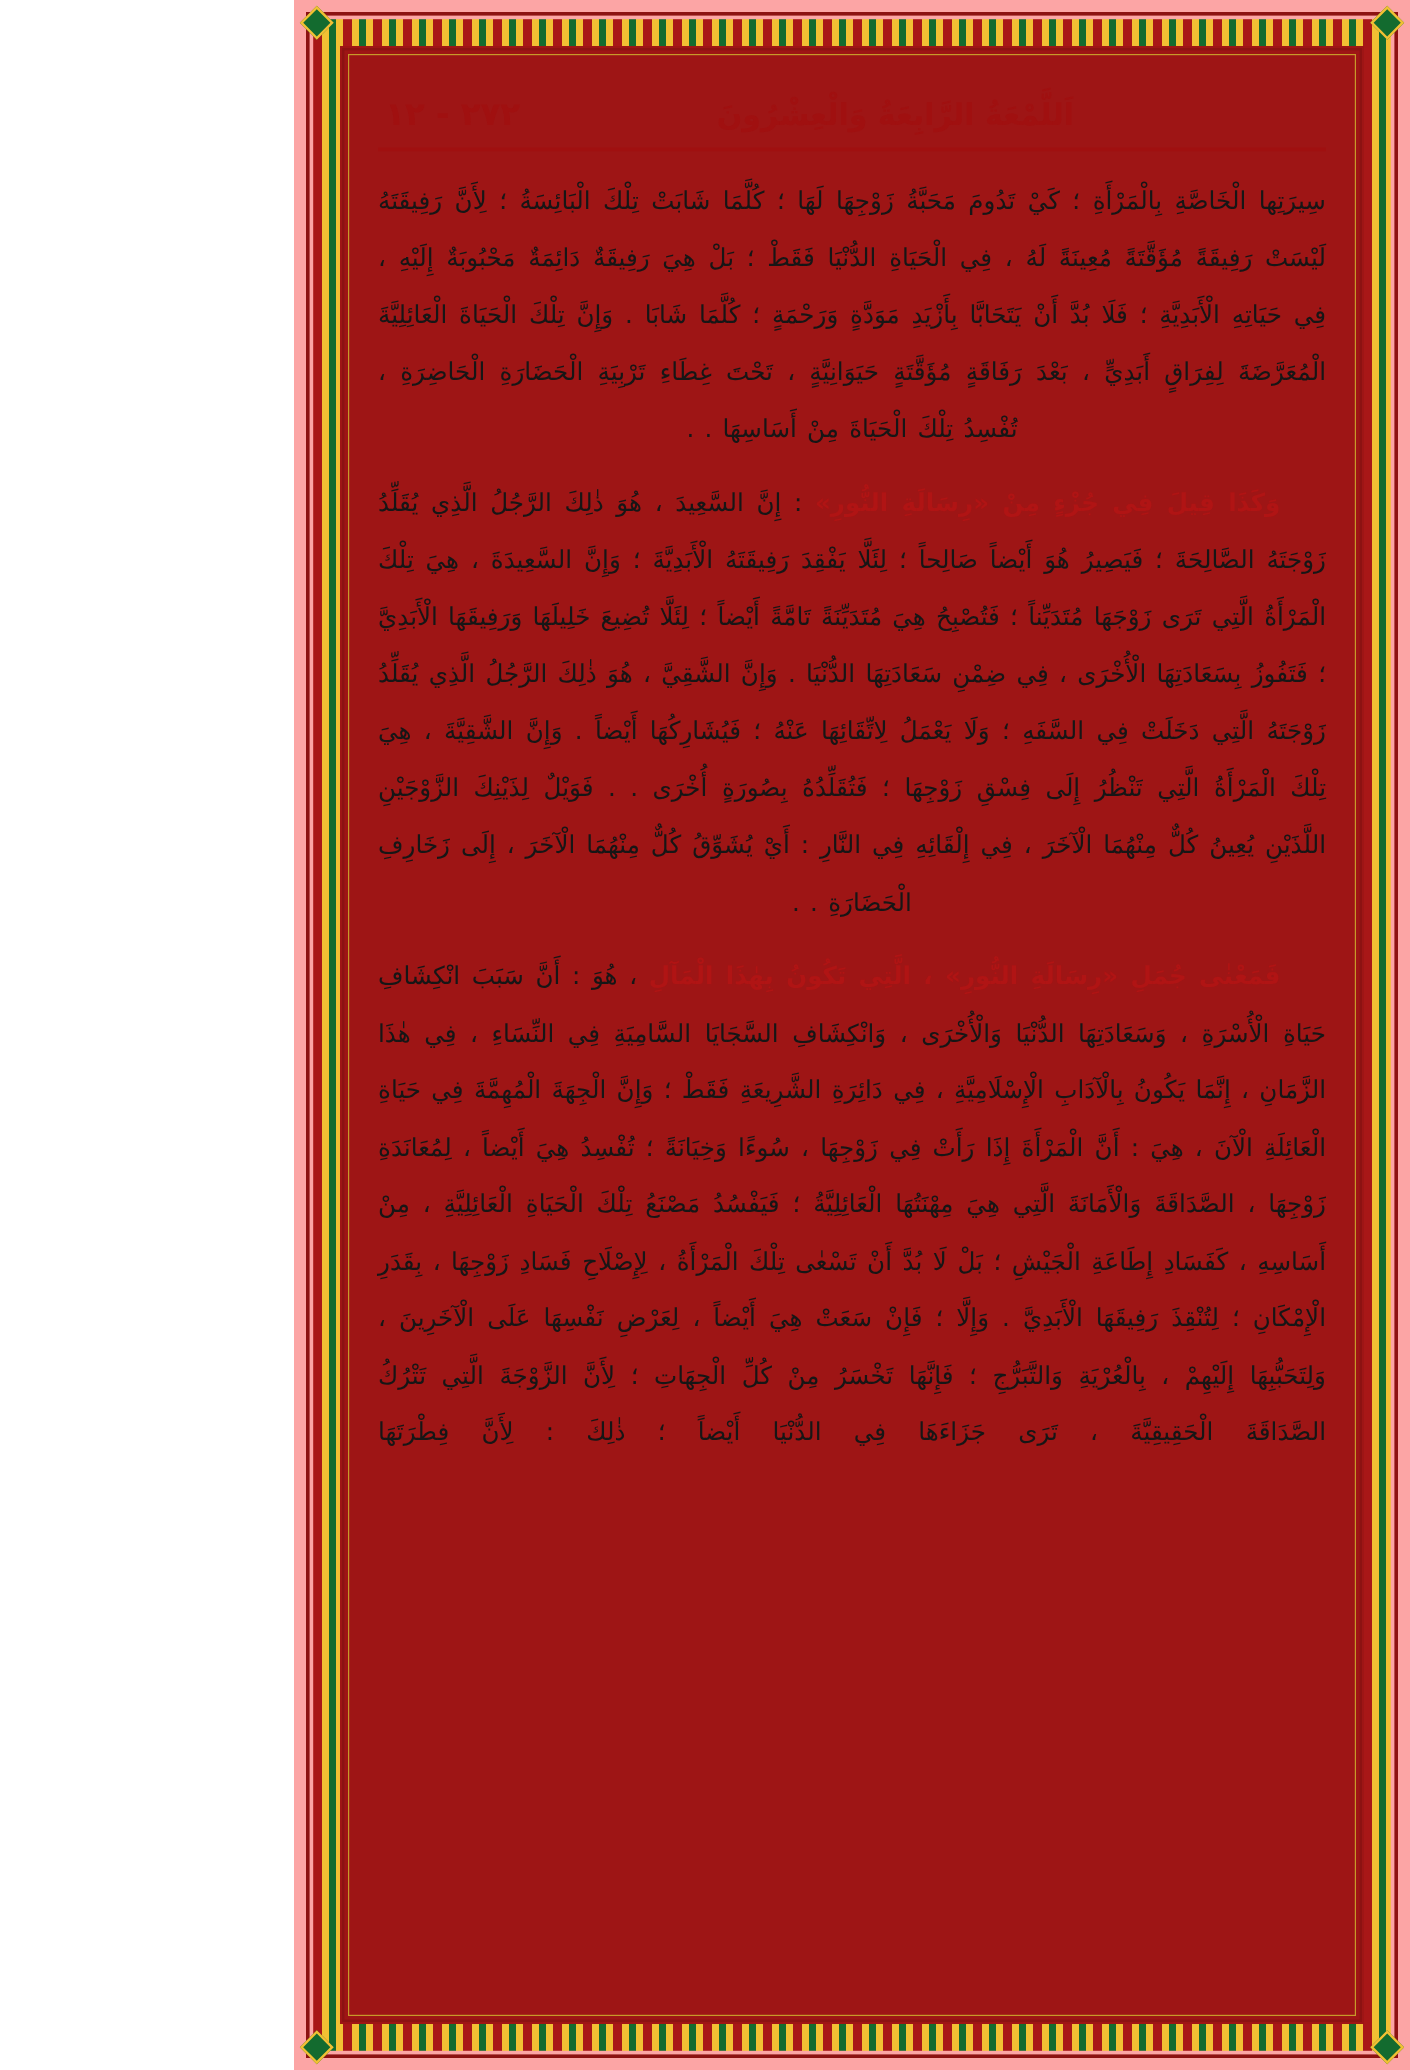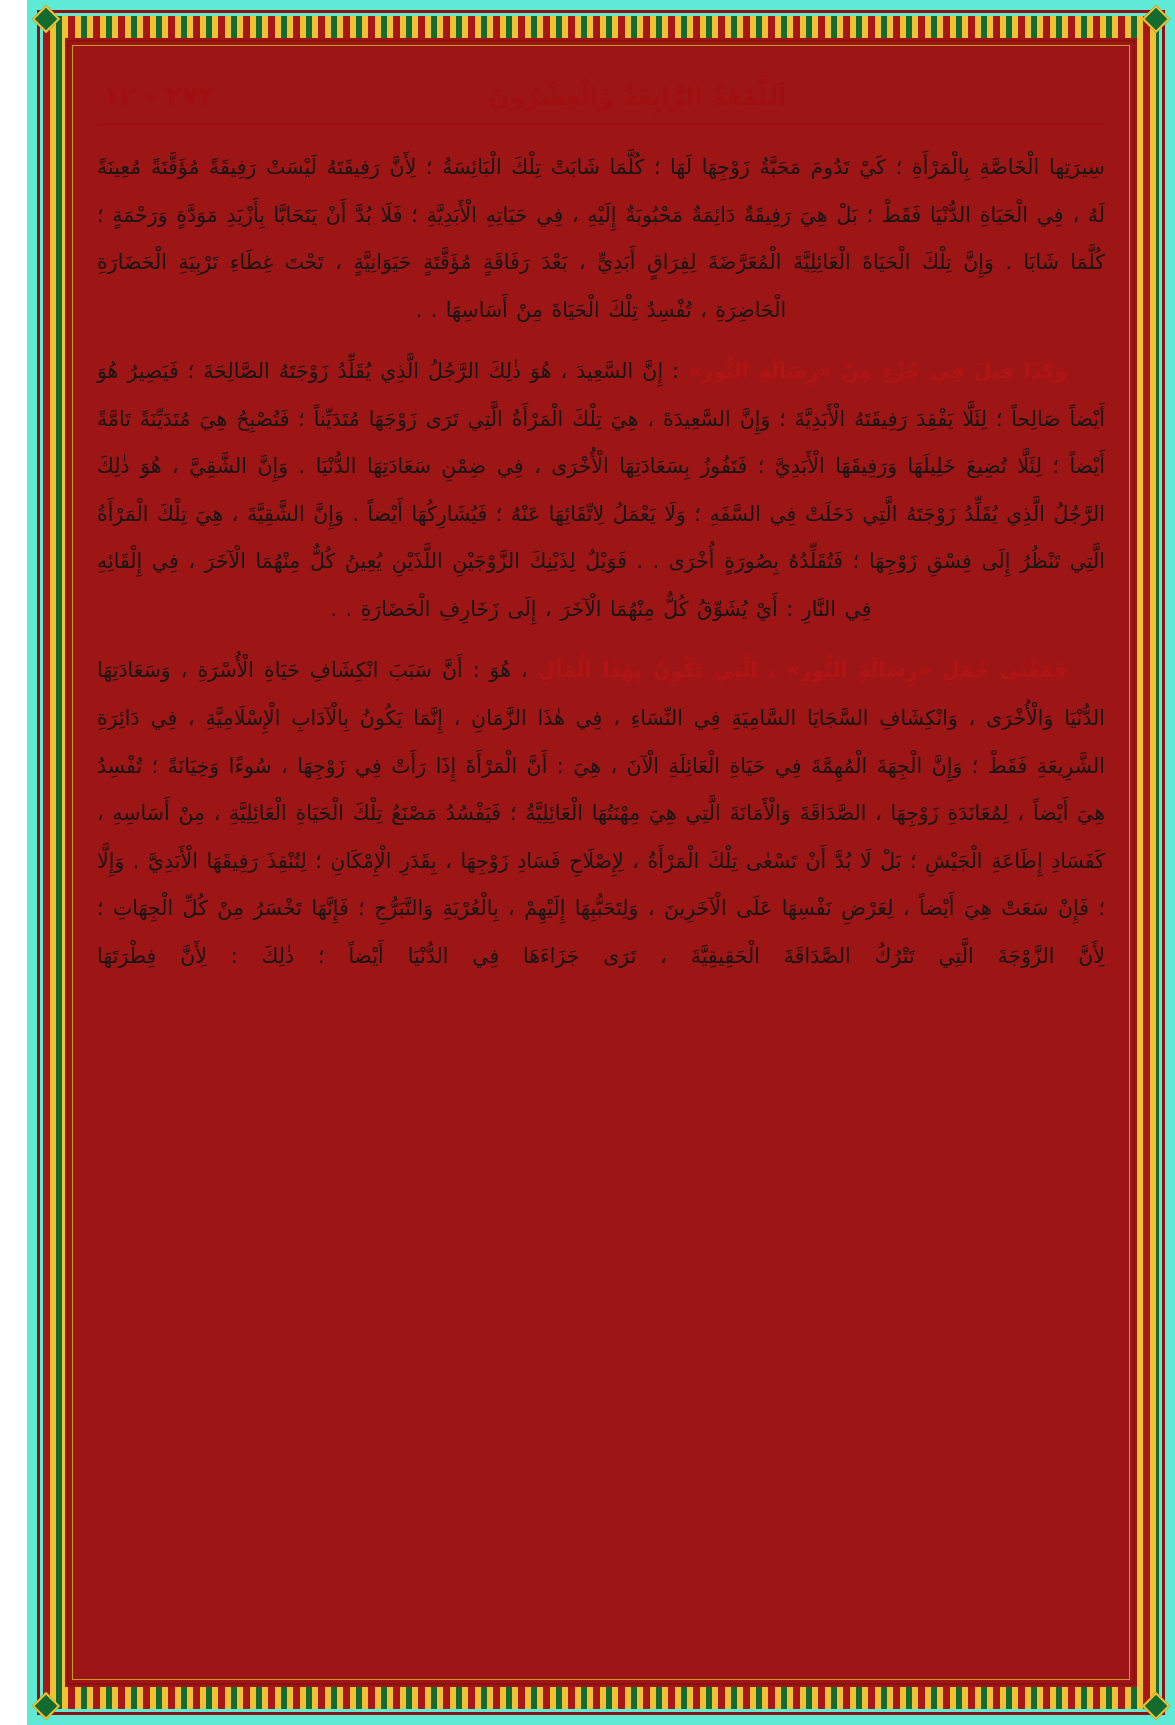--- a/index.html
+++ b/index.html
@@ -2,24 +2,24 @@
 <html lang="ar" dir="rtl"><head>
 <meta charset="utf-8">
 <style>
   html, body {
     margin: 0;
     padding: 0;
     background: #ffffff;
   }
   .page {
     position: relative;
-    width: 1148px;
+    width: 930px;
     height: 1725px;
     box-sizing: border-box;
-    background: #5eead4;
+    background: #fca5a5;
     font-family: "DejaVu Sans", "Liberation Sans", sans-serif;
     overflow: hidden;
   }
 
   
   .border-outer {
     position: absolute;
     inset: 10px;
     border: 3px solid #8c1212;
     box-sizing: border-box;

